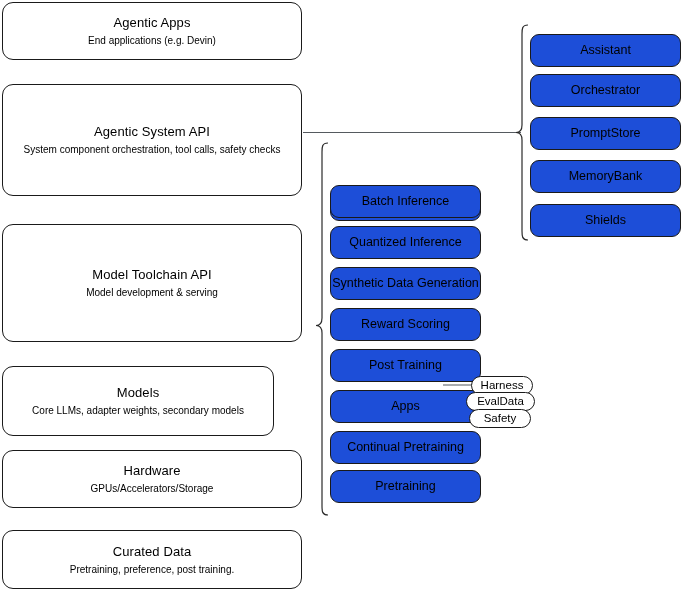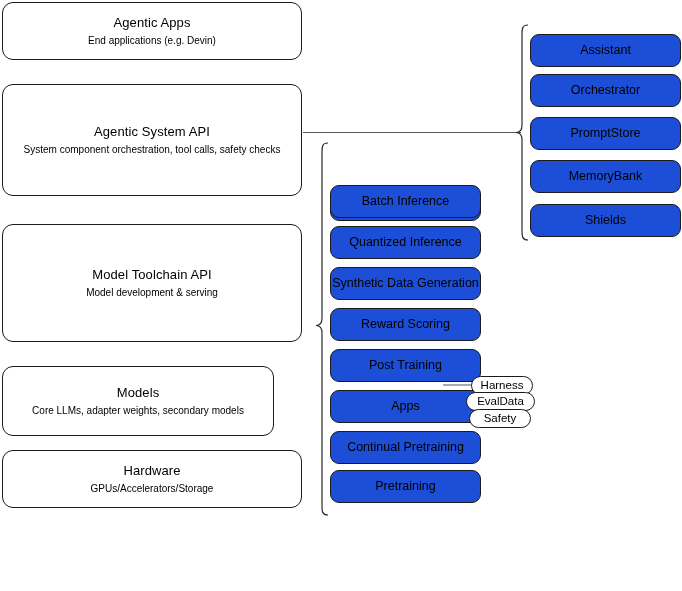--- a/index.html
+++ b/index.html
@@ -138,20 +138,24 @@
   <div class="box" style="left:2px; top:366px; width:272px; height:70px;">
     <span class="title">Models</span>
     <span class="subtitle">Core LLMs, adapter weights, secondary models</span>
   </div>
 
   <div class="box" style="left:2px; top:450px; width:300px; height:58px;">
     <span class="title">Hardware</span>
     <span class="subtitle">GPUs/Accelerators/Storage</span>
   </div>
 
+  <div class="box" style="left:2px; top:530px; width:300px; height:59px;">
+    <span class="title">Curated Data</span>
+    <span class="subtitle">Pretraining, preference, post training.</span>
+  </div>
 
   <div class="lane-box" style="left:330px; top:144px; width:151px; height:33px;margin-top:44px;">
     <span>Realtime Inference</span>
   </div>
   <div class="lane-box" style="left:330px; top:185px; width:151px; height:33px;">
     <span>Batch Inference</span>
   </div>
   <div class="lane-box" style="left:330px; top:226px; width:151px; height:33px;">
     <span>Quantized Inference</span>
   </div>

